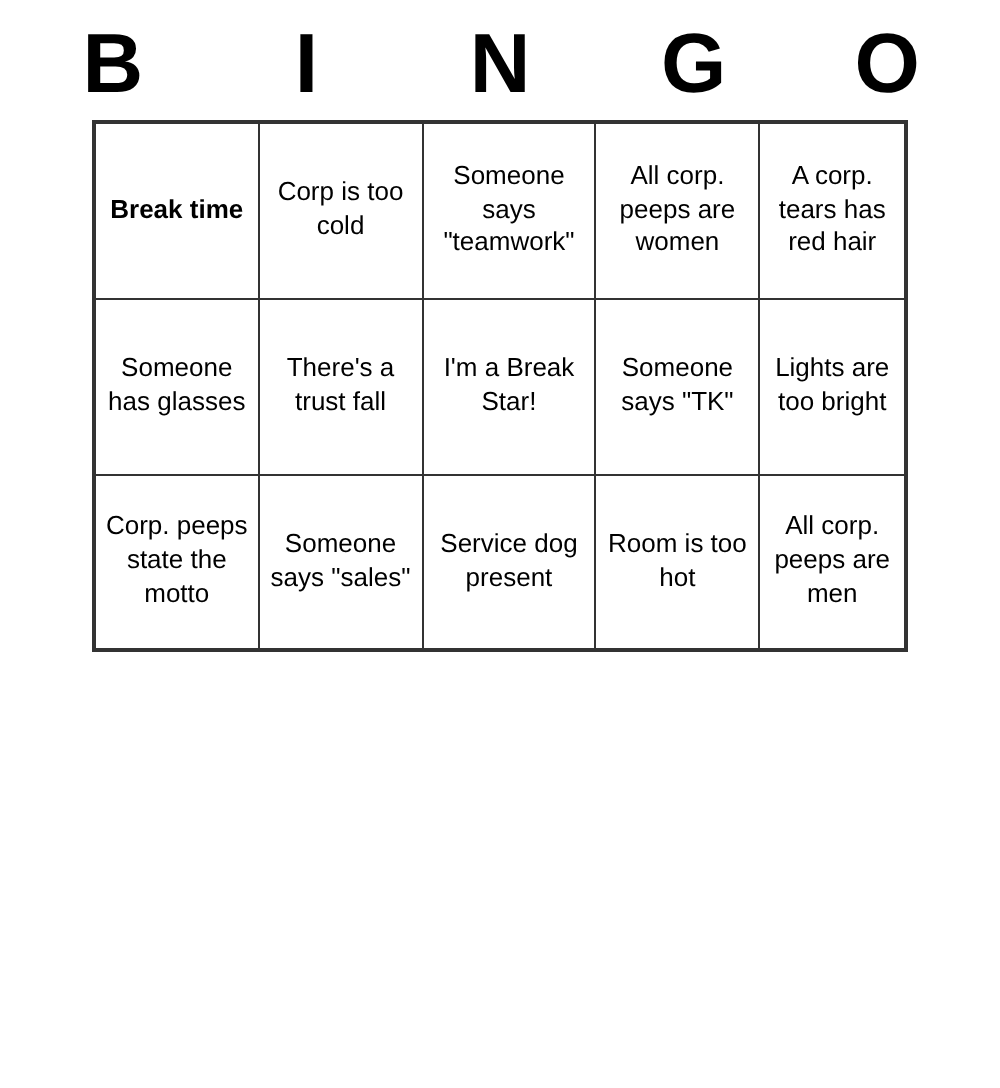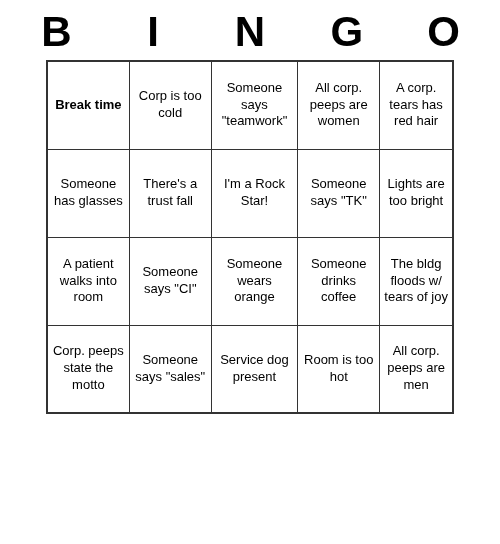--- a/index.html
+++ b/index.html
@@ -72,30 +72,23 @@
   <tr>
         <td class="free-space">Break time</td>
         <td>Corp is too cold</td>
         <td>Someone says "teamwork"</td>
         <td>All corp. peeps are women</td>
         <td>A corp. tears has red hair</td>
       </tr>
       <tr>
         <td>Someone has glasses</td>
         <td>There's a trust fall</td>
-        <td>I'm a Rock Star!</td>
+        <td>I'm a Break Star!</td>
         <td>Someone says "TK"</td>
         <td>Lights are too bright</td>
-      </tr>
-      <tr>
-        <td>A patient walks into room</td>
-        <td>Someone says "CI"</td>
-        <td>Someone wears orange</td>
-        <td>Someone drinks coffee</td>
-        <td>The bldg floods w/ tears of joy</td>
       </tr>
       <tr>
         <td>Corp. peeps state the motto</td>
         <td>Someone says "sales"</td>
         <td>Service dog present</td>
         <td>Room is too hot</td>
         <td>All corp. peeps are men</td>
       </tr>
     </tbody>
 </table>

